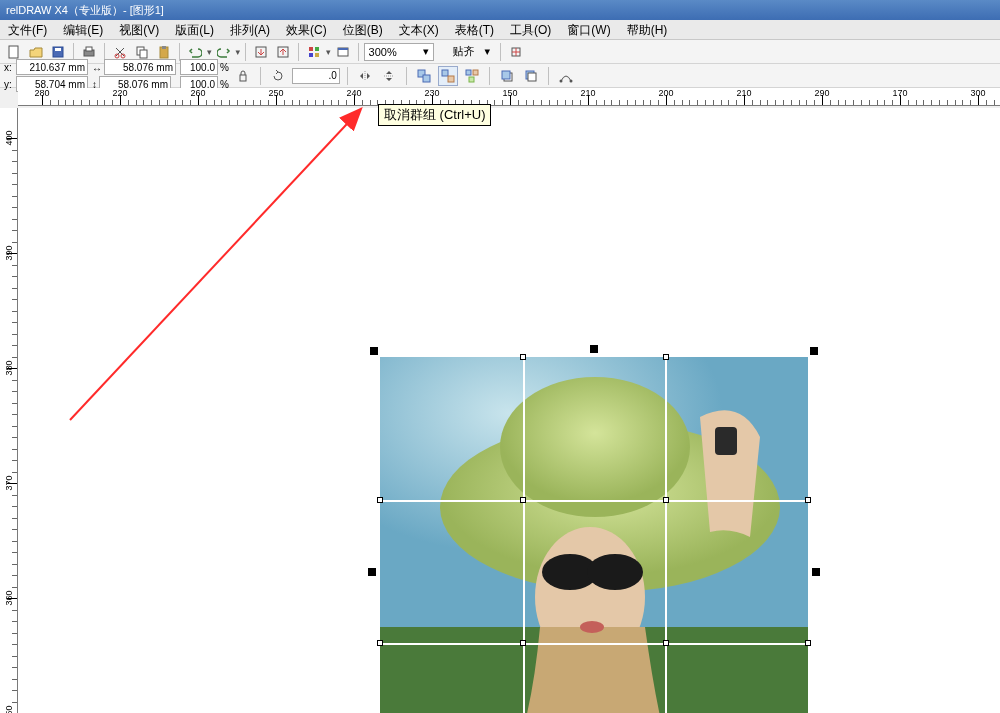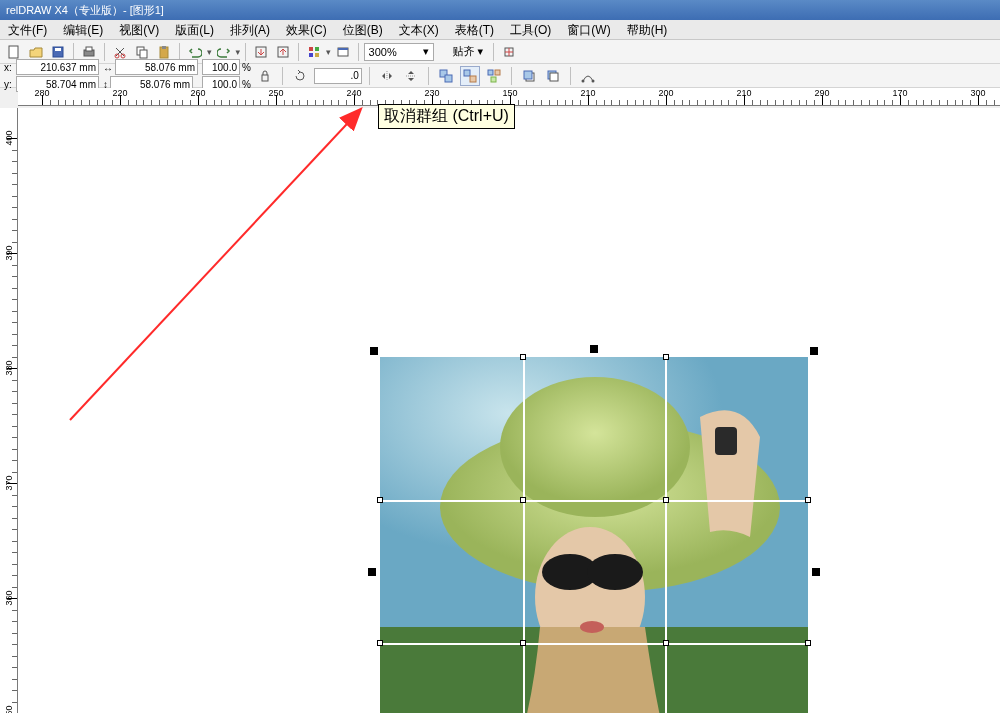--- a/index.html
+++ b/index.html
@@ -5,40 +5,40 @@
 * { margin:0; padding:0; box-sizing:border-box; font-family:"Microsoft YaHei",SimSun,Arial,sans-serif; }
 body { background:#f0f0f0; overflow:hidden; width:1000px; height:713px; position:relative; }
 .titlebar { height:20px; background:linear-gradient(#5a8ac6,#3d6db3); color:#fff; font-size:11px; display:flex; align-items:center; padding:0 6px; }
 .menubar { height:20px; background:#eaeaea; display:flex; align-items:center; font-size:12px; border-bottom:1px solid #c8c8c8; }
 .menu-item { padding:0 8px; height:20px; line-height:20px; cursor:default; }
 .toolbar1 { height:24px; background:#f4f4f4; border-bottom:1px solid #d4d4d4; display:flex; align-items:center; padding:0 4px; gap:2px; }
 .toolbar2 { height:24px; background:#f4f4f4; border-bottom:1px solid #d4d4d4; display:flex; align-items:center; padding:0 4px; gap:4px; }
 .tbtn { width:20px; height:20px; display:flex; align-items:center; justify-content:center; cursor:default; border:1px solid transparent; }
 .sep { width:1px; height:18px; background:#c0c0c0; margin:0 3px; }
 .zoom-box { width:70px; height:18px; border:1px solid #aaa; background:#fff; font-size:11px; padding:0 4px; display:flex; align-items:center; justify-content:space-between; }
-.prop-input { width:83px; height:16px; border:1px solid #aaa; background:#fff; font-size:10px; padding:0 2px; text-align:right; }
+.prop-input { width:72px; height:16px; border:1px solid #aaa; background:#fff; font-size:10px; padding:0 2px; text-align:right; }
 .prop-group { display:flex; flex-direction:column; gap:1px; }
 .prop-row { display:flex; align-items:center; gap:2px; font-size:10px; }
 .ruler-h { height:18px; background:#fff; border-bottom:1px solid #7a7a7a; position:relative; margin-left:18px; overflow:hidden; }
 .ruler-v { width:18px; background:#fff; border-right:1px solid #7a7a7a; position:absolute; left:0; top:108px; bottom:0; overflow:hidden; }
 .canvas-area { position:absolute; left:18px; top:108px; right:0; bottom:0; background:#fff; }
 .ruler-h .tick-major { position:absolute; bottom:0; width:1px; height:10px; background:#000; }
 .ruler-h .tick-minor { position:absolute; bottom:0; width:1px; height:5px; background:#666; }
 .ruler-h .tick-label { position:absolute; top:0; font-size:9px; transform:translateX(-50%); }
 .ruler-v .tick-major { position:absolute; right:0; height:1px; width:10px; background:#000; }
 .ruler-v .tick-minor { position:absolute; right:0; height:1px; width:5px; background:#666; }
 .ruler-v .tick-label { position:absolute; left:1px; font-size:9px; transform:translateY(-50%) rotate(-90deg); transform-origin:center; }
 .image-obj { position:absolute; left:362px; top:249px; width:428px; height:430px; }
 .photo { width:100%; height:100%; background:linear-gradient(135deg,#2a5a3a 0%,#7ab8d4 25%,#b8d47a 45%,#d4c89a 60%,#3a6a4a 80%,#a8cde4 100%); position:relative; overflow:hidden; }
 .grid-line { position:absolute; background:#fff; }
 .grid-v { width:2px; height:100%; top:0; }
 .grid-h { height:2px; width:100%; left:0; }
 .sel-handle { position:absolute; width:8px; height:8px; background:#000; }
 .sel-mid { position:absolute; width:6px; height:6px; background:#fff; border:1px solid #000; }
-.tooltip { position:absolute; left:378px; top:104px; background:#ffffe1; border:1px solid #000; font-size:16px; padding:1px 5px; z-index:100; }
+.tooltip { position:absolute; left:378px; top:104px; background:#ffffe1; border:1px solid #000; font-size:13px; padding:1px 5px; z-index:100; }
 .arrow { position:absolute; left:60px; top:100px; z-index:50; pointer-events:none; }
 svg { display:block; }
 .mini-dd { font-size:9px; color:#555; }
 </style>
 </head>
 <body>
 
 <div class="titlebar">
   <span>relDRAW X4（专业版）- [图形1]</span>
 </div>
@@ -143,21 +143,21 @@
         <rect x="2" y="3" width="10" height="8" fill="#fff" stroke="#555"></rect>
         <rect x="2" y="3" width="10" height="2" fill="#4a6ab4"></rect>
       </svg>
     </div>
   <div class="sep"></div>
   <div class="zoom-box">
     <span>300%</span>
     <span>▾</span>
   </div>
   <div style="width:10px"></div>
-  <div style="font-size:11px;padding:0 4px;border:1px solid transparent;display:flex;align-items:center;gap:3px;">
+  <div style="font-size:11px;padding:0 4px;border:1px solid transparent;display:flex;align-items:center;gap:10px;">
     <span>贴齐</span>
     <span>▾</span>
   </div>
   <div class="sep"></div>
   <div class="tbtn">
       <svg width="14" height="14">
         <rect x="3" y="3" width="8" height="8" fill="none" stroke="#555"></rect>
         <path d="M3 7h8M7 3v8" stroke="#c44"></path>
       </svg>
     </div>

